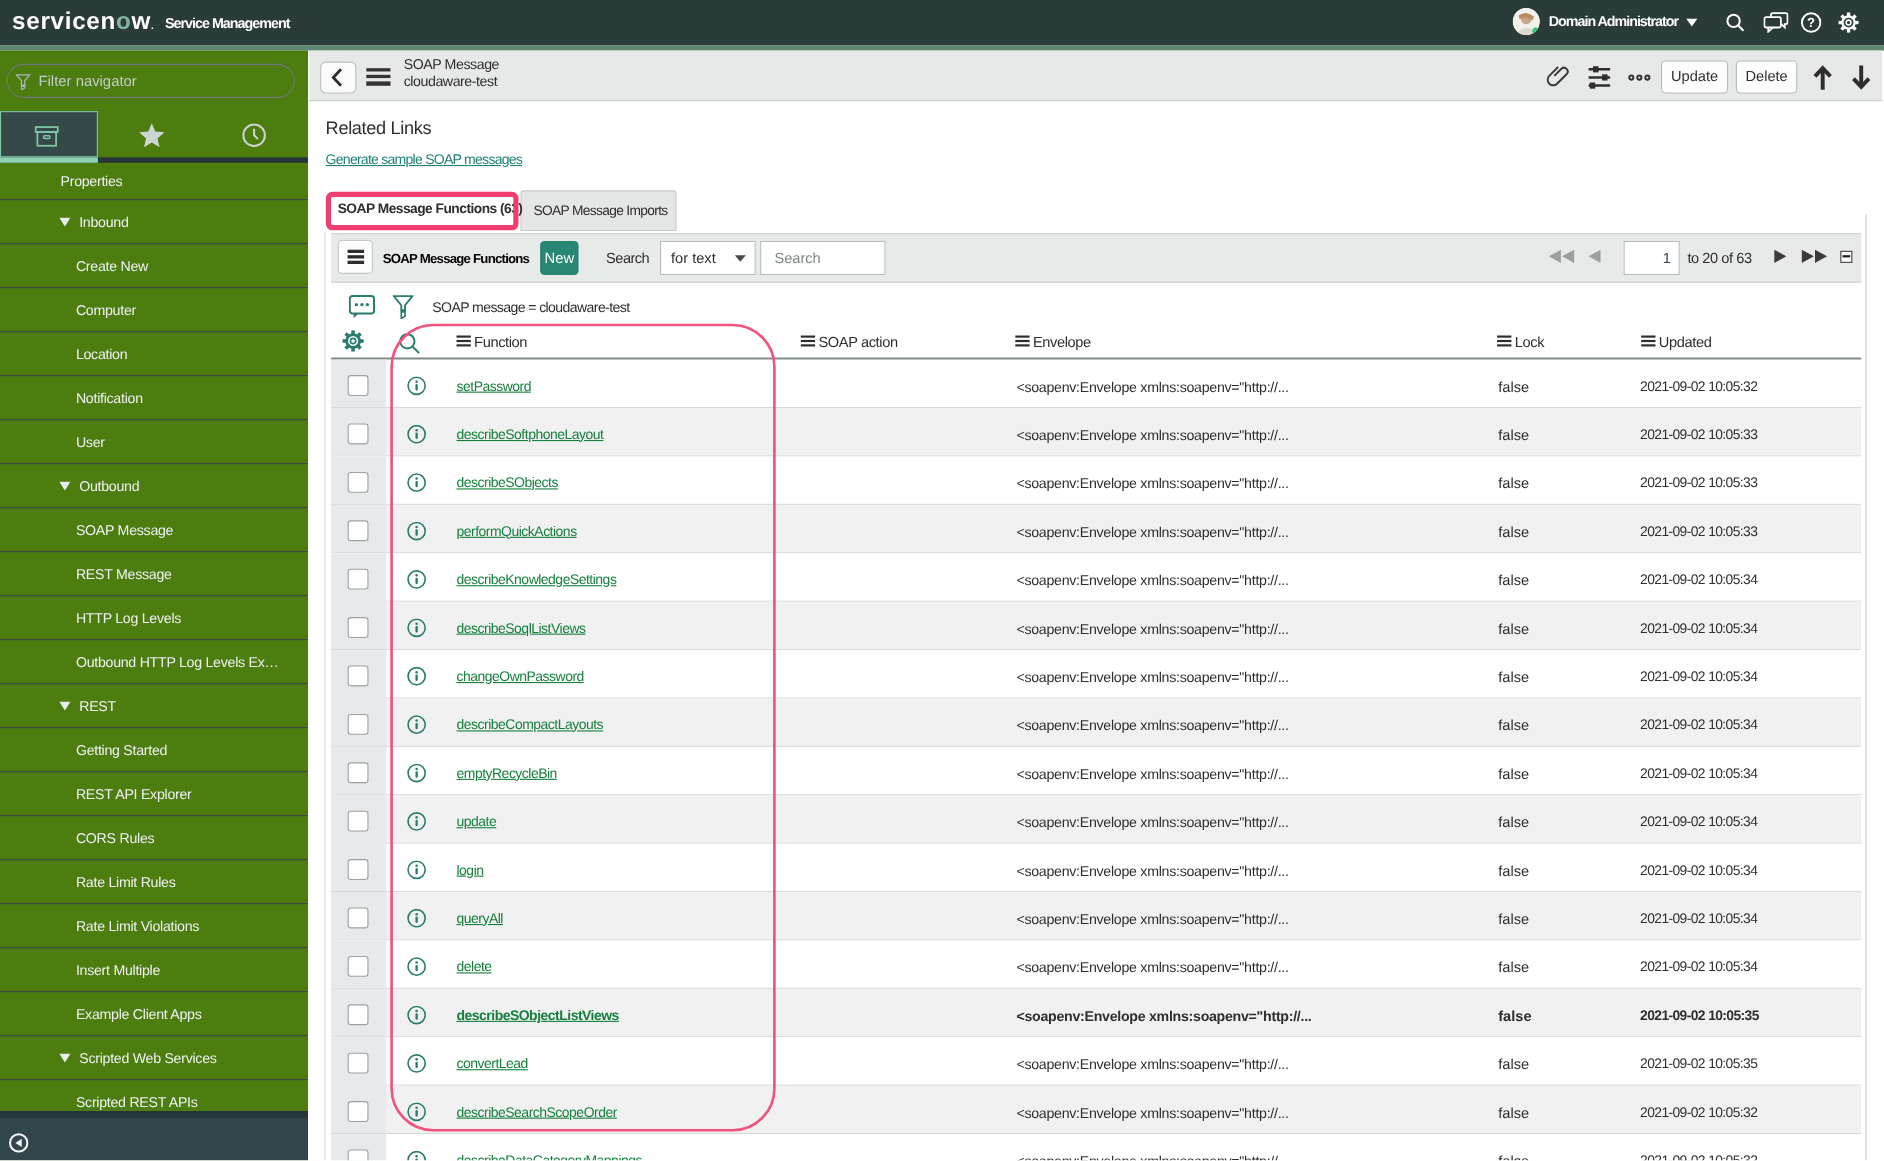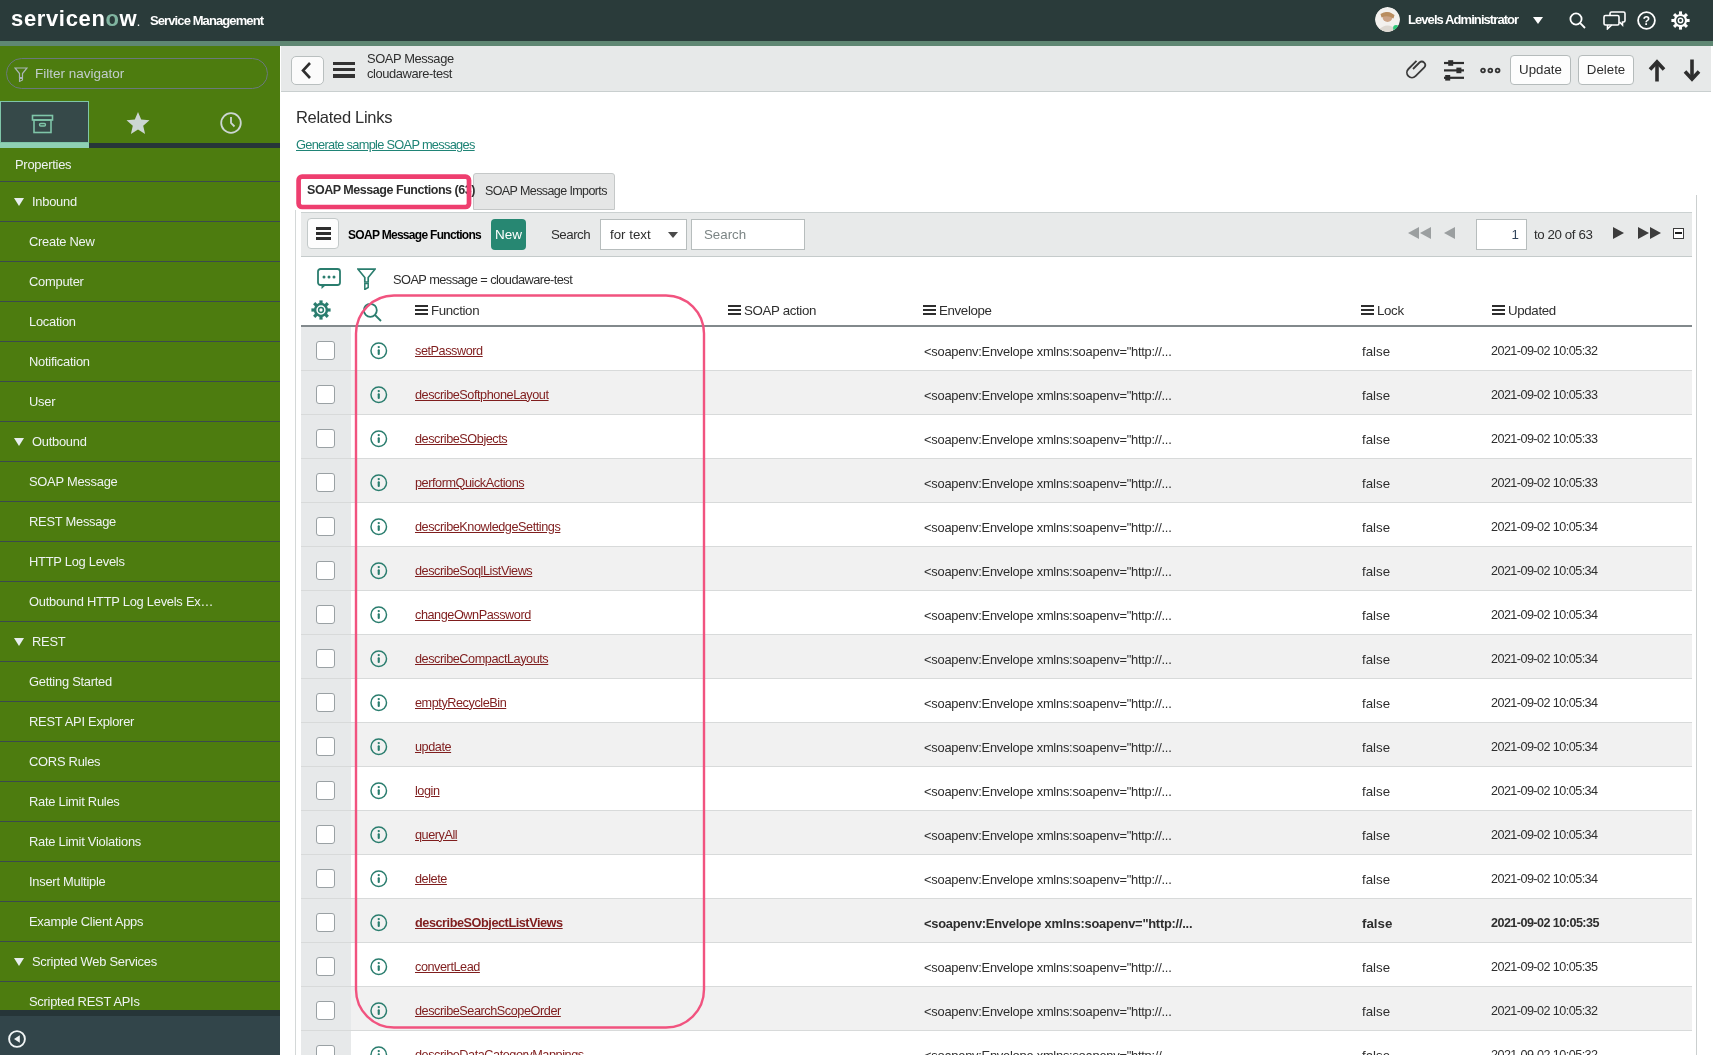--- a/index.html
+++ b/index.html
@@ -21,21 +21,21 @@
 
 #sidebar { left:0; top:46px; width:280px; height:1009px; background:#4d7c0f; }
 #filterbox { position:absolute; left:6px; top:12px; width:262px; height:31px; border:1px solid #6a797c; border-radius:16px; }
 #filtertext { position:absolute; left:35px; top:20px; font-size:13.5px; color:#c2cdcd; }
 #navtabs { position:absolute; left:0; top:55px; width:280px; height:47px; }
 .navtab { position:absolute; top:0; height:42px; }
 #navtab1 { left:0; width:89px; background:#364949; border:1px solid #7fc5a8; }
 #tabline { position:absolute; top:42px; left:0; width:280px; height:5px; background:#273639; }
 #tabline-active { position:absolute; top:42px; left:0; width:89px; height:5px; background:#8fd0b4; }
 #menu { position:absolute; left:0; top:102px; width:280px; }
-.mi { position:absolute; left:0; width:280px; height:40px; border-bottom:1px solid #3a4a4d; color:#eef3f3; font-size:12.9px; letter-spacing:-0.25px; line-height:40px; }
+.mi { position:absolute; left:0; width:280px; height:40px; border-bottom:1px solid #3a4a4d; color:#eef3f3; font-size:12.9px; letter-spacing:-0.25px; line-height:40px;padding-left:40px; }
 .mi .t1 { margin-left:15px; }
 .mi .t2 { margin-left:29px; }
 .mi .sec { margin-left:33px; }
 .tri { display:inline-block; width:0; height:0; border-left:5.5px solid transparent; border-right:5.5px solid transparent; border-top:8px solid #e8eeee; margin-left:14px; margin-right:0; vertical-align:middle; position:relative; top:-1px; }
 #sbfooter { position:absolute; left:0; top:964px; width:280px; height:45px; background:#32454a; border-top:6px solid #263538; }
 
 
 #formheader { left:281px; top:46px; width:1430px; height:46px; background:#e7e9e9; border-bottom:1px solid #c9cfcf; }
 #backbtn { left:291px; top:56px; width:33px; height:29px; background:#fbfbfb; border:1px solid #b9bfbf; border-radius:5px; }
 #fh-ham { left:333px; top:61.5px; width:22px; height:17px; }
@@ -80,21 +80,21 @@
 #colhead { left:301px; top:293px; width:1391px; height:34px; background:#fff; border-bottom:2px solid #82898c; }
 .chlbl { position:absolute; top:303px; font-size:13.3px; letter-spacing:-0.35px; color:#2e2e2e; }
 .chham { position:absolute; top:305px; width:13px; height:10px; }
 .chham div { height:2px; background:#2e2e2e; margin-bottom:2px; }
 
 
 .row { position:absolute; left:301px; width:1391px; height:44px; border-bottom:1px solid #d8dada; background:#fff; }
 .row.alt { background:#f1f1f1; }
 .ckcell { position:absolute; left:0; top:0; width:50px; height:43px; background:#e7e9ea; }
 .ckbox { position:absolute; left:14.5px; top:13.5px; width:19.5px; height:19.5px; background:#fff; border:1px solid #9aa1a4; border-radius:3px; }
-.fnlink { position:absolute; left:114px; top:16.5px; font-size:12.7px; letter-spacing:-0.45px; color:#7f1d1d; text-decoration:underline; }
+.fnlink { position:absolute; left:114px; top:16.5px; font-size:12.7px; letter-spacing:-0.45px; color:#15803d; text-decoration:underline; }
 .envtxt { position:absolute; left:623px; top:16.5px; font-size:12.9px; letter-spacing:-0.25px; color:#2e2e2e; }
 .locktxt { position:absolute; left:1061px; top:16.5px; font-size:13.3px; color:#2e2e2e; }
 .updtxt { position:absolute; left:1190px; top:16.5px; font-size:12.6px; letter-spacing:-0.55px; color:#2e2e2e; }
 .infoic { position:absolute; left:69px; top:15px; }
 
 
 #ann1 { left:294px; top:172px; width:180px; height:40px; }
 #ann2 { left:350px; top:290px; width:360px; height:745px; }
 svg { display:block; }
 .icon { position:absolute; }
@@ -116,21 +116,21 @@
         </defs>
         <g clip-path="url(#avc)">
           <rect width="25" height="25" fill="#f3f1ee"></rect>
           <circle cx="12.5" cy="10" r="5" fill="#cba386"></circle>
           <path d="M5.5 7 Q12.5 2.5 19.5 8 L18.5 11.5 Q12.5 7.5 6.5 10.5 Z" fill="#b98d5f"></path>
           <path d="M3 23.5 Q12.5 13.5 22 23.5 L17 25 L8 25 Z" fill="#ddd8d1"></path>
         </g>
         <circle cx="21" cy="21" r="2.9" fill="#2ec878"></circle>
       </svg>
     </div>
-  <div id="sysadmin" class="abs">Levels Administrator</div>
+  <div id="sysadmin" class="abs">Domain Administrator</div>
   <div class="abs" style="left:1533px; top:17px; width:0; height:0; border-left:5px solid transparent; border-right:5px solid transparent; border-top:7px solid #fff;"></div>
   <svg class="abs bnicon" style="left:1568px;" viewBox="0 0 19 19">
       <circle cx="8" cy="8" r="5.6" fill="none" stroke="#fff" stroke-width="1.8"></circle>
       <line x1="12.2" y1="12.2" x2="17" y2="17" stroke="#fff" stroke-width="1.8"></line>
     </svg>
   <svg class="abs bnicon" style="left:1603px; width:23px;" viewBox="0 0 23 19">
       <path d="M7 4.5 L7 2.5 A1.5 1.5 0 0 1 8.5 1 L20.5 1 A1.5 1.5 0 0 1 22 2.5 L22 9.5 A1.5 1.5 0 0 1 20.5 11 L19.5 11 L19.5 14 L16.5 11" fill="none" stroke="#fff" stroke-width="1.6"></path>
       <rect x="1" y="4.5" width="15" height="9.5" rx="1.5" fill="none" stroke="#fff" stroke-width="1.6"></rect>
       <path d="M4.5 14 L4.5 17.8 L8.8 14" fill="none" stroke="#fff" stroke-width="1.6"></path>
     </svg>

